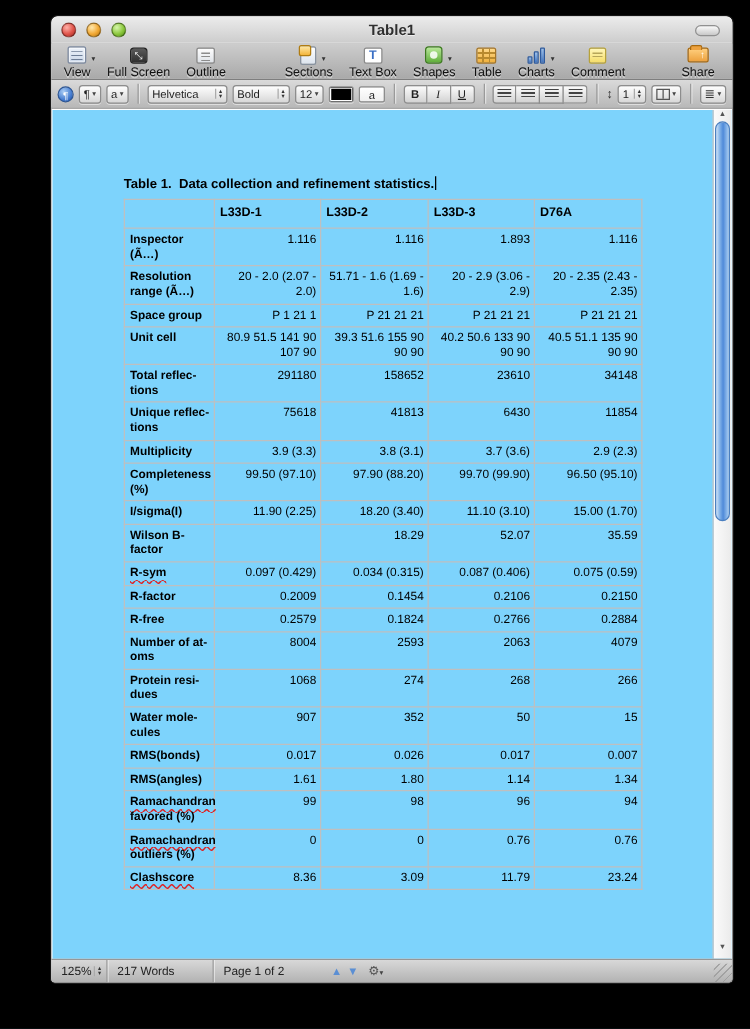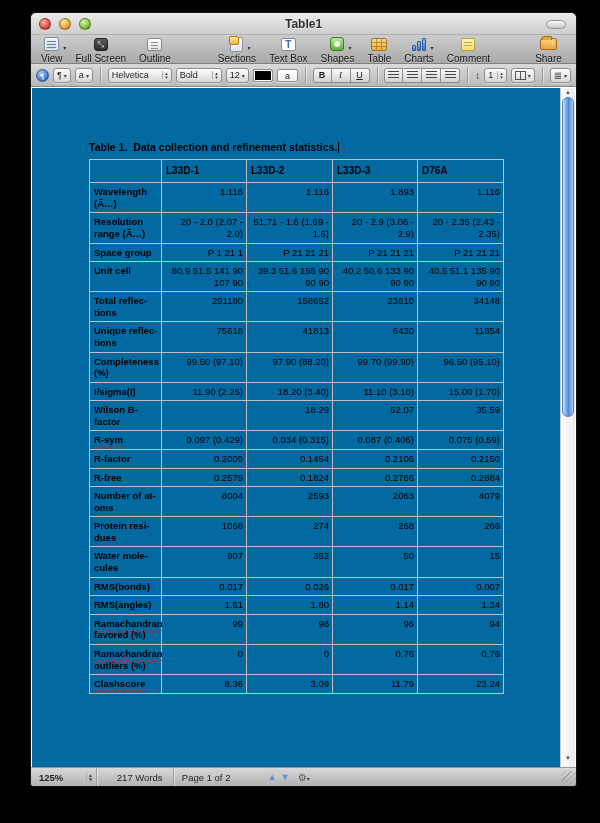--- a/index.html
+++ b/index.html
@@ -1,18 +1,18 @@
 <!DOCTYPE html>
 <html><head>
 <meta charset="utf-8">
 <style>
   * { margin:0; padding:0; box-sizing:border-box; }
   html,body { width:600px; height:823px; background:#000; font-family:"Liberation Sans", sans-serif; overflow:hidden; }
 
-  .window { position:absolute; left:30px; top:12px; width:547px; height:775px;
+  .window { position:absolute; left:40px; top:12px; width:547px; height:775px;
             border-radius:6px 6px 4px 4px; background:#fff; box-shadow:0 10px 30px rgba(0,0,0,.8);
             overflow:hidden; border:1px solid #151515; }
 
   
   .titlebar { position:relative; height:22px; background:linear-gradient(#ececec,#cdcdcd);
               border-bottom:1px solid #b0b0b0; border-radius:6px 6px 0 0; }
   .traffic { position:absolute; left:8px; top:5px; display:flex; gap:8px; }
   .light { width:12px; height:12px; border-radius:50%; border:1px solid rgba(0,0,0,.35); }
   .light.red    { background:radial-gradient(circle at 35% 30%, #ffb3ab, #e0544a 55%, #9c2a20); }
   .light.yellow { background:radial-gradient(circle at 35% 30%, #ffe9b0, #f2a935 55%, #b0720e); }
@@ -90,21 +90,21 @@
   .seg:first-child { border-left:1px solid #8d8d8d; border-radius:3px 0 0 3px; }
   .seg:last-child { border-radius:0 3px 3px 0; }
   .seg.b { font-weight:bold; } .seg.i { font-style:italic; font-family:"Liberation Serif",serif; } .seg.u { text-decoration:underline; }
   .align-glyph { width:11px; height:9px; background:repeating-linear-gradient(to bottom,#444 0 1px,transparent 1px 3px); }
   .ls-icon { font-size:10px; color:#333; }
   .cols-glyph { width:11px; height:9px; border:1px solid #555; position:relative; }
   .cols-glyph:after { content:""; position:absolute; left:4px; top:0; bottom:0; width:1px; background:#555; }
   .list-glyph { font-size:10px; color:#333; line-height:9px; }
 
   
-  .content { position:absolute; top:75px; bottom:19px; left:1px; right:1px; background:#0369a1; overflow:hidden; }
+  .content { position:absolute; top:75px; bottom:19px; left:1px; right:1px; background:#7dd3fc; overflow:hidden; }
   .page { position:absolute; inset:0; right:15px; padding:53px 0 0 57px; }
 
   .doc-title { font-size:10.5px; font-weight:bold; color:#000; white-space:pre-wrap; margin-bottom:6px; }
   .cursor { display:inline-block; width:1px; height:11px; background:#000; vertical-align:-2px; margin-left:1px; }
 
   table.stats { border-collapse:collapse; table-layout:fixed; width:414px; font-size:9.5px; line-height:1.22; color:#000; }
   table.stats th, table.stats td { border:1px solid #bfbfbf; vertical-align:top; }
   table.stats th { font-size:10px; font-weight:bold; text-align:left; padding:5px 4px; }
   td.rowlabel { font-weight:bold; padding:3px 3px 3px 4px; white-space:pre-line; }
   td.val { text-align:right; padding:3px 3px 3px 2px; }
@@ -117,24 +117,24 @@
   .scroll-thumb { position:absolute; left:1px; right:1px; top:9px; height:320px; border-radius:7px;
              background:linear-gradient(90deg,#cfe3f8 0%,#7fb0e8 30%,#4f8ad9 55%,#a9cef3 100%);
              border:1px solid #4a7fc0; }
   .scroll-arrow { position:absolute; left:0; right:0; text-align:center; font-size:6px; color:#555; }
   .scroll-arrow.up { top:1px; } .scroll-arrow.down { bottom:6px; }
 
   
   .statusbar { position:absolute; left:0; right:0; bottom:0; height:19px;
                background:linear-gradient(#d8d8d8,#b2b2b2); border-top:1px solid #979797;
                display:flex; align-items:center; font-size:9.5px; color:#222; }
-  .sb-zoom { display:flex; align-items:center; height:100%; padding:0 4px 0 8px; gap:21px;font-weight:bold; }
+  .sb-zoom { display:flex; align-items:center; height:100%; padding:0 4px 0 8px; gap:0; }
   .sb-div { width:1px; height:100%; background:#9d9d9d; box-shadow:1px 0 0 rgba(255,255,255,.5); }
   .sb-cell { padding:0 8px; white-space:nowrap; }
-  .sb-words { width:64px;margin-left:12px; } .sb-page { width:92px; }
+  .sb-words { width:84px; } .sb-page { width:92px; }
   .tri { font-size:9px; color:#5b8fd4; margin:0 2px; }
   .gear { font-size:10px; color:#555; margin-left:6px; }
   .gear-dn { font-size:6px; color:#444; }
   .resize-grip { position:absolute; right:0; bottom:0; width:15px; height:15px;
                background:repeating-linear-gradient(135deg,transparent 0 3px,#9a9a9a 3px 4px); opacity:.8; }
 </style>
 </head>
 <body>
 
 <div class="window">
@@ -314,21 +314,21 @@
           <tr>
             <th></th>
             <th>L33D-1</th>
             <th>L33D-2</th>
             <th>L33D-3</th>
             <th>D76A</th>
           </tr>
         </thead>
         <tbody>
             <tr>
-              <td class="rowlabel">Wavelength
+              <td class="rowlabel">Inspector
 (Ã…)</td>
               <td class="val">1.116</td>
               <td class="val">1.116</td>
               <td class="val">1.893</td>
               <td class="val">1.116</td>
             </tr>
             <tr>
               <td class="rowlabel">Resolution
 range (Ã…)</td>
               <td class="val">20  - 2.0 (2.07 - 2.0)</td>
@@ -358,20 +358,27 @@
               <td class="val">23610</td>
               <td class="val">34148</td>
             </tr>
             <tr>
               <td class="rowlabel">Unique reflec-
 tions</td>
               <td class="val">75618</td>
               <td class="val">41813</td>
               <td class="val">6430</td>
               <td class="val">11854</td>
+            </tr>
+            <tr>
+              <td class="rowlabel">Multiplicity</td>
+              <td class="val">3.9 (3.3)</td>
+              <td class="val">3.8 (3.1)</td>
+              <td class="val">3.7 (3.6)</td>
+              <td class="val">2.9 (2.3)</td>
             </tr>
             <tr>
               <td class="rowlabel">Completeness
 (%)</td>
               <td class="val">99.50 (97.10)</td>
               <td class="val">97.90 (88.20)</td>
               <td class="val">99.70 (99.90)</td>
               <td class="val">96.50 (95.10)</td>
             </tr>
             <tr>

